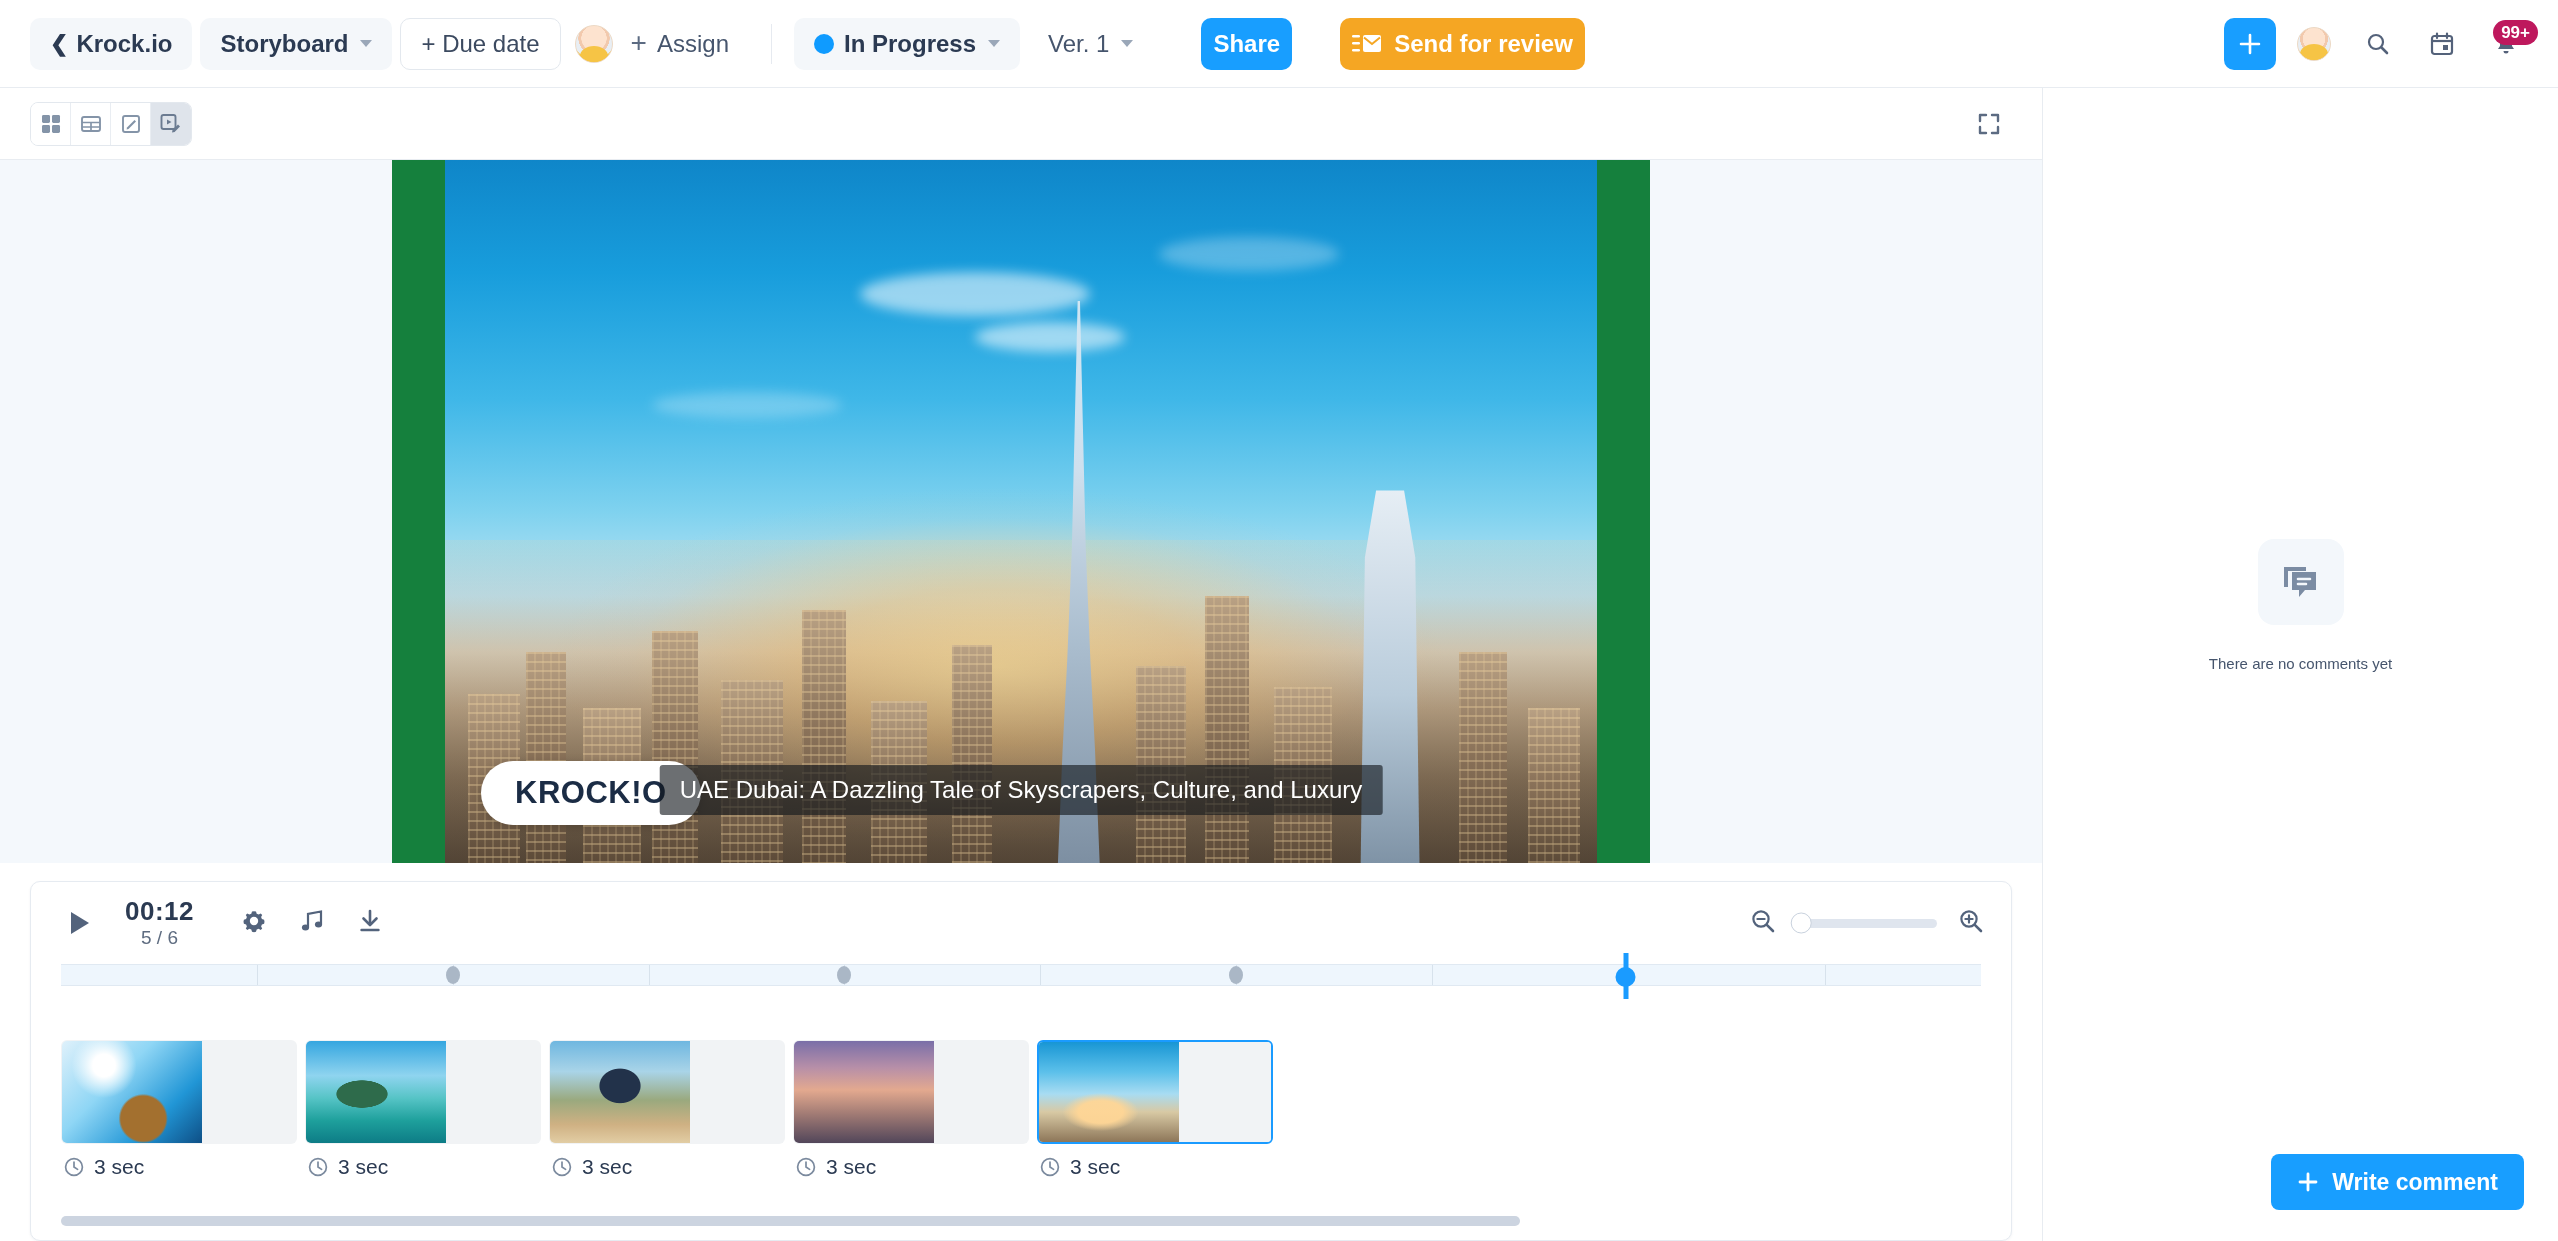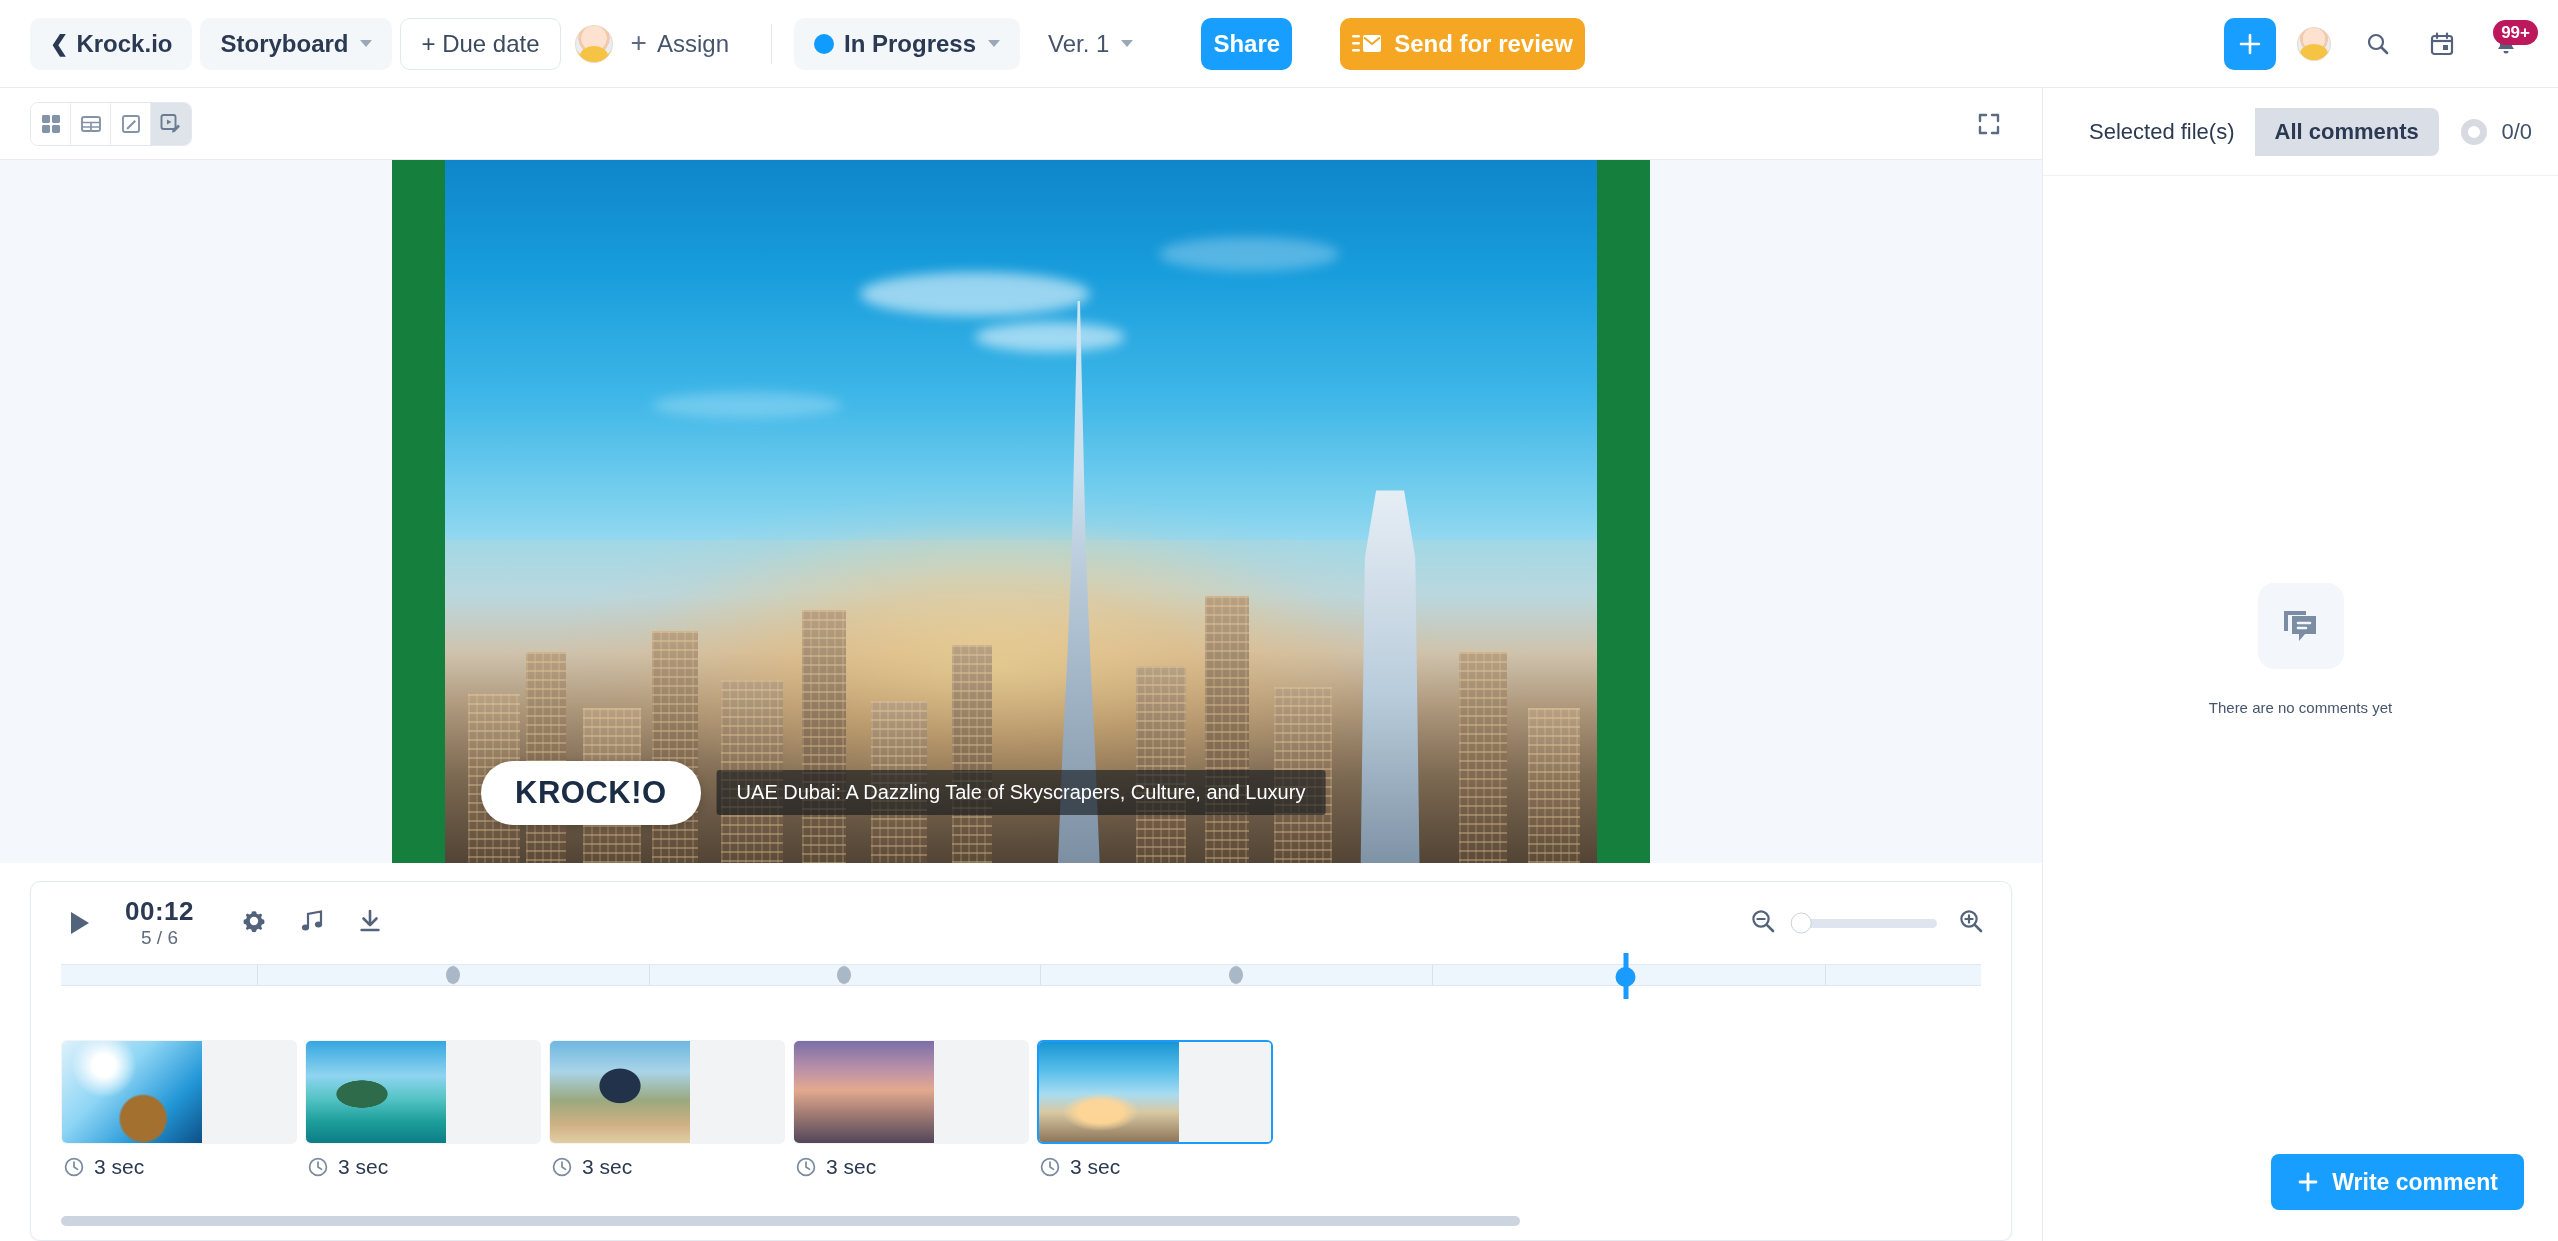--- a/index.html
+++ b/index.html
@@ -185,21 +185,21 @@
     padding: 14px 34px;
     font-size: 31px; font-weight: 800; letter-spacing: .5px;
     color: #1b2c45;
     box-shadow: 0 2px 10px rgba(0,0,0,.18);
   }
   .caption {
     position: absolute; left: 50%; transform: translateX(-50%);
     bottom: 48px;
     background: rgba(18,22,28,0.62);
     color: #fff;
-    font-size: 20px; font-weight: 500;
+    font-size: 24px; font-weight: 500;
     padding: 11px 20px; border-radius: 3px;
     white-space: nowrap;
   }
 
   
   .timeline {
     margin: 18px 30px 0 30px;
     background: #fff;
     border: 1px solid #e6ebf1;
     border-radius: 10px;
@@ -637,30 +637,20 @@
 
         <div class="scrollbar-track">
           <div class="scrollbar-thumb"></div>
         </div>
       </div>
     </div>
 
     <div class="right-pane">
 
 
-      <div class="rp-tabs-row">
-        <div class="seg">
-          <div class="seg-item">Selected file(s)</div>
-          <div class="seg-item active">All comments</div>
-        </div>
-        <div class="ratio">
-          <span class="ring"></span>
-          <span class="ratio-text">0/0</span>
-        </div>
-      </div>
 
       <div class="rp-empty">
         <div class="empty-icon-box">
           <svg width="46" height="46" viewBox="0 0 46 46">
             <path d="M6 8 h22 v4 h-18 v16 h-4 z" fill="#7b8ca3"></path>
             <path d="M14 13 h24 v18 h-11 l-6 7 v-7 h-7 z" fill="#7b8ca3"></path>
             <path d="M20 20 h12 M20 25 h8" stroke="#f3f7fb" stroke-width="2.6" stroke-linecap="round"></path>
           </svg>
         </div>
         <div class="empty-text">There are no comments yet</div>

